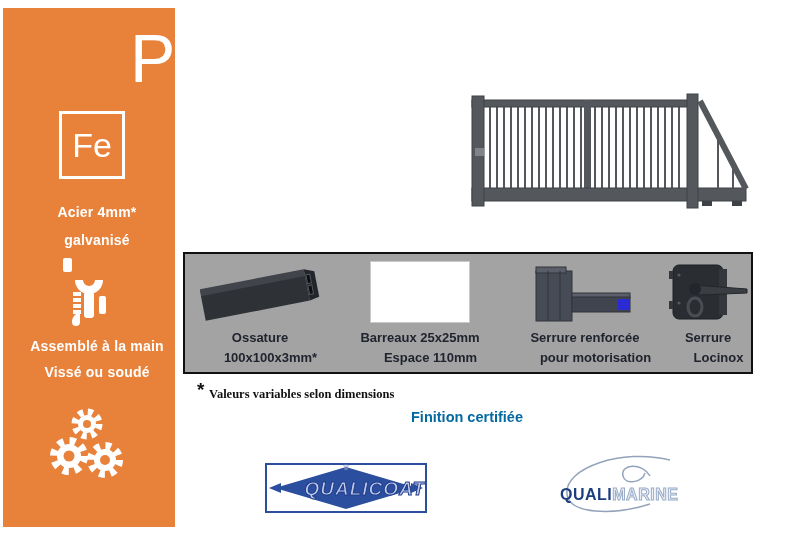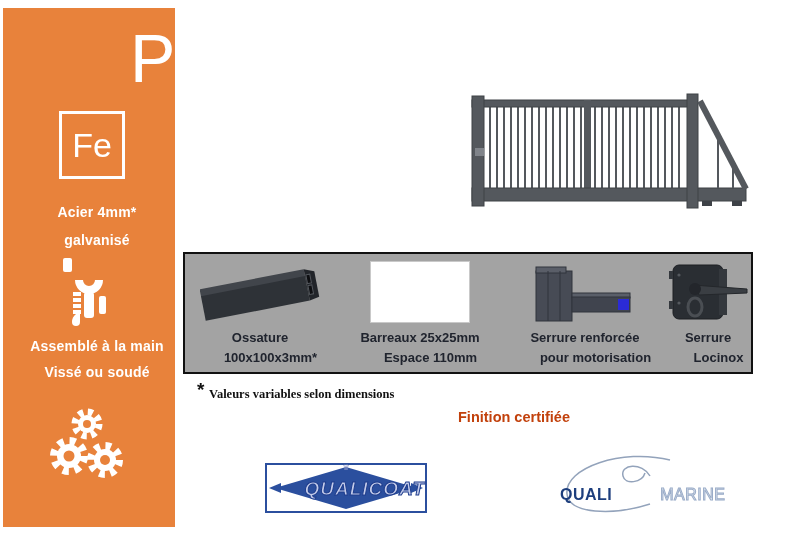--- a/index.html
+++ b/index.html
@@ -28,35 +28,35 @@
   .feature .img{height:62px;display:flex;align-items:center;justify-content:center;}
   .f-line1{margin-top:7px;font-size:13px;font-weight:700;color:#20242E;text-align:center;}
   .f-line2{margin-top:5px;font-size:13px;font-weight:700;color:#20242E;text-align:center;margin-left:21px;}
   .barreaux-frame{width:100px;height:56px;border:1px solid #C9C9C9;background:#ffffff;
                   display:flex;align-items:stretch;justify-content:space-between;padding:3px 5px;box-sizing:border-box;}
   .barreau{width:16px;background:#34383E;}
 
   
   .note-star{position:absolute;left:197px;top:379px;font-size:19px;font-weight:700;color:#111;}
   .note-text{position:absolute;left:209px;top:387px;font-size:12.5px;font-weight:700;color:#111;font-family:Liberation Serif, serif;}
-  .finish-note{position:absolute;left:390px;top:409px;width:180px;text-align:right;
-               font-size:14.5px;font-weight:700;color:#c2410c;}
+  .finish-note{position:absolute;left:411px;top:409px;width:180px;text-align:left;
+               font-size:14.5px;font-weight:700;color:#0369a1;}
 
   
   .qualicoat{position:absolute;left:265px;top:463px;width:158px;height:46px;border:2px solid #2B4F9E;background:#ffffff;}
   .qualicoat svg{position:absolute;left:0;top:0;}
   .qualicoat-text{position:absolute;left:0;top:13px;width:100%;text-align:right;
                   font-size:19px;font-weight:800;font-style:italic;letter-spacing:1px;
                   color:#C3CBE9;-webkit-text-stroke:1px #1E3C8C;}
   .qualicoat-crown{position:absolute;left:0;top:-1px;width:100%;text-align:center;
                    font-size:8px;color:#7E8BC0;line-height:8px;}
   .qualimarine{position:absolute;left:552px;top:452px;width:155px;height:62px;}
   .qualimarine .text{position:absolute;left:8px;top:34px;font-size:16px;letter-spacing:.5px;white-space:nowrap;}
   .qm-bold{font-weight:800;color:#1D3E7D;}
-  .qm-outline{font-weight:400;color:#EDF1F7;padding-left:48px;-webkit-text-stroke:1px #9AACC8;}
+  .qm-outline{font-weight:700;color:#EDF1F7;-webkit-text-stroke:1px #9AACC8;}
 </style>
 </head>
 <body>
 
 <div id="page">
 
   <div class="sidebar">
     <div class="fe-box">
       <span>Fe</span>
     </div>

